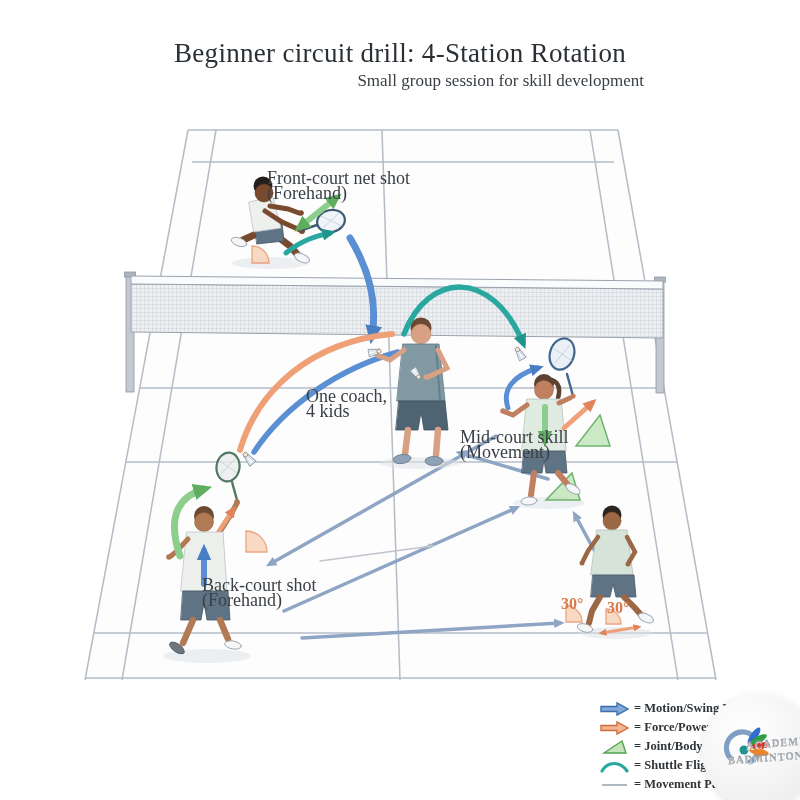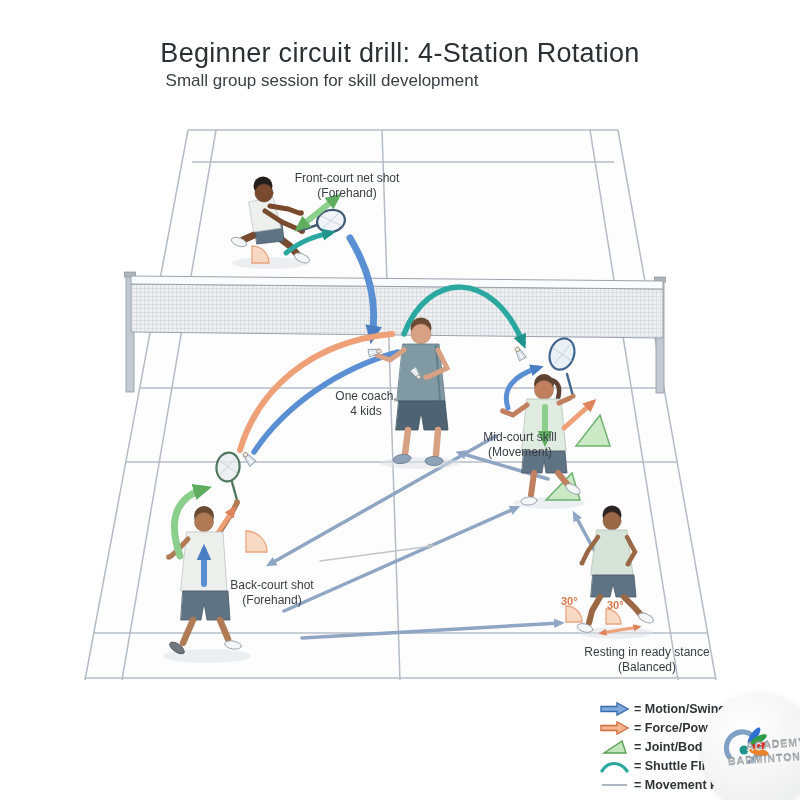--- a/index.html
+++ b/index.html
@@ -1,26 +1,26 @@
 <!DOCTYPE html>
 <html><head>
 <meta charset="utf-8">
 <style>
   html,body{margin:0;padding:0;background:#ffffff;}
   #canvas{position:relative;width:800px;height:800px;background:#ffffff;overflow:hidden;
-          font-family:Liberation Sans, sans-serif;}
+          font-family:Liberation Serif, serif;}
   #scene{position:absolute;left:0;top:0;}
   .title{position:absolute;left:0;top:38px;width:800px;text-align:center;
          font-size:27px;font-weight:500;color:#2b3035;letter-spacing:.3px;}
-  .subtitle{position:absolute;left:0;top:71px;width:644px;text-align:center;
+  .subtitle{position:absolute;left:0;top:71px;width:644px;text-align:right;
             font-size:17px;font-weight:500;color:#3a4045;}
-  .lbl{position:absolute;text-align:center;font-size:12px;line-height:15px;
+  .lbl{position:absolute;font-size:18px;line-height:15px;
        font-weight:500;color:#3b4046;}
   .lbl span{display:block;}
-  .angle-lbl{position:absolute;font-size:11px;font-weight:700;color:#d97a4a;}
+  .angle-lbl{position:absolute;font-size:16px;font-weight:700;color:#d97a4a;}
   .legend{position:absolute;left:600px;top:699px;width:200px;}
   .legend-row{display:flex;align-items:center;height:19px;}
   .legend-icon{width:34px;flex:0 0 34px;display:flex;align-items:center;}
   .legend-label{font-size:12.5px;font-weight:600;color:#2f3439;white-space:nowrap;}
   .logo-badge{position:absolute;left:702px;top:694px;width:114px;height:114px;border-radius:50%;
               background:radial-gradient(circle at 38% 32%,#ffffff 0%,#f4f4f4 55%,#e7e8e9 100%);
               box-shadow:0 2px 8px rgba(0,0,0,.12);z-index:5;}
   .logo-text{position:absolute;font-weight:700;color:#a9aeb4;letter-spacing:1px;
              text-shadow:0 1px 0 #ffffff,0 -1px 0 #8e9398;transform:rotate(-4deg);}
   .logo-text.l1{left:44px;top:44px;font-size:10.5px;}
@@ -230,24 +230,20 @@
   <span>4 kids</span>
 </div>
 <div class="lbl" style="left:460px;top:430px;width:120px;">
   <span>Mid-court skill</span>
   <span>(Movement)</span>
 </div>
 <div class="lbl" style="left:202px;top:578px;width:140px;">
   <span>Back-court shot</span>
   <span>(Forehand)</span>
 </div>
-<div class="lbl" style="left:557px;top:645px;width:180px;">
-  <span>Resting in ready stance</span>
-  <span>(Balanced)</span>
-</div>
 <div class="angle-lbl" style="left:561px;top:595px;">30°</div>
 <div class="angle-lbl" style="left:607px;top:599px;">30°</div>
 
 <div class="legend">
   <div class="legend-row">
     <span class="legend-icon">
       <svg width="30" height="16" viewBox="0 0 30 16">
             <polygon points="1,5.5 17,5.5 17,2 28,8 17,14 17,10.5 1,10.5" fill="#7fa9dd" stroke="#3c6cab" stroke-width="1.4"></polygon>
           </svg>
     </span>

